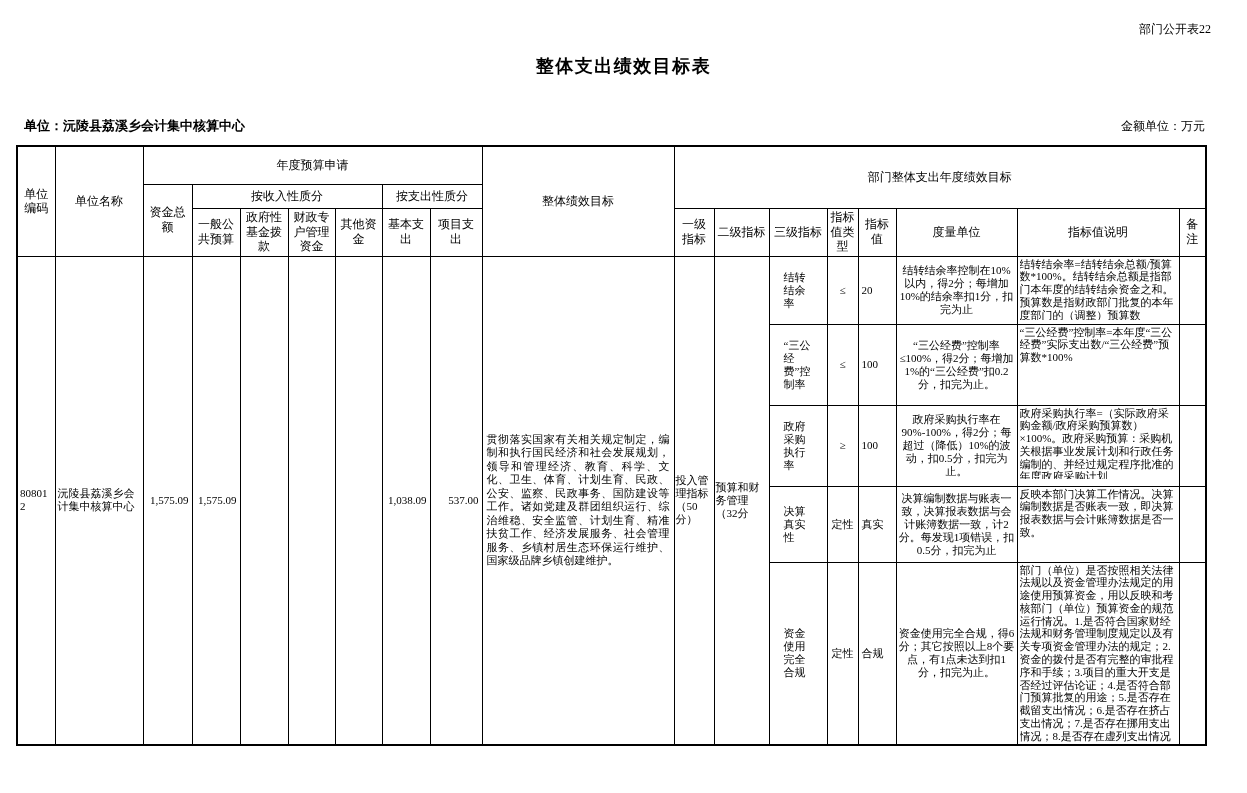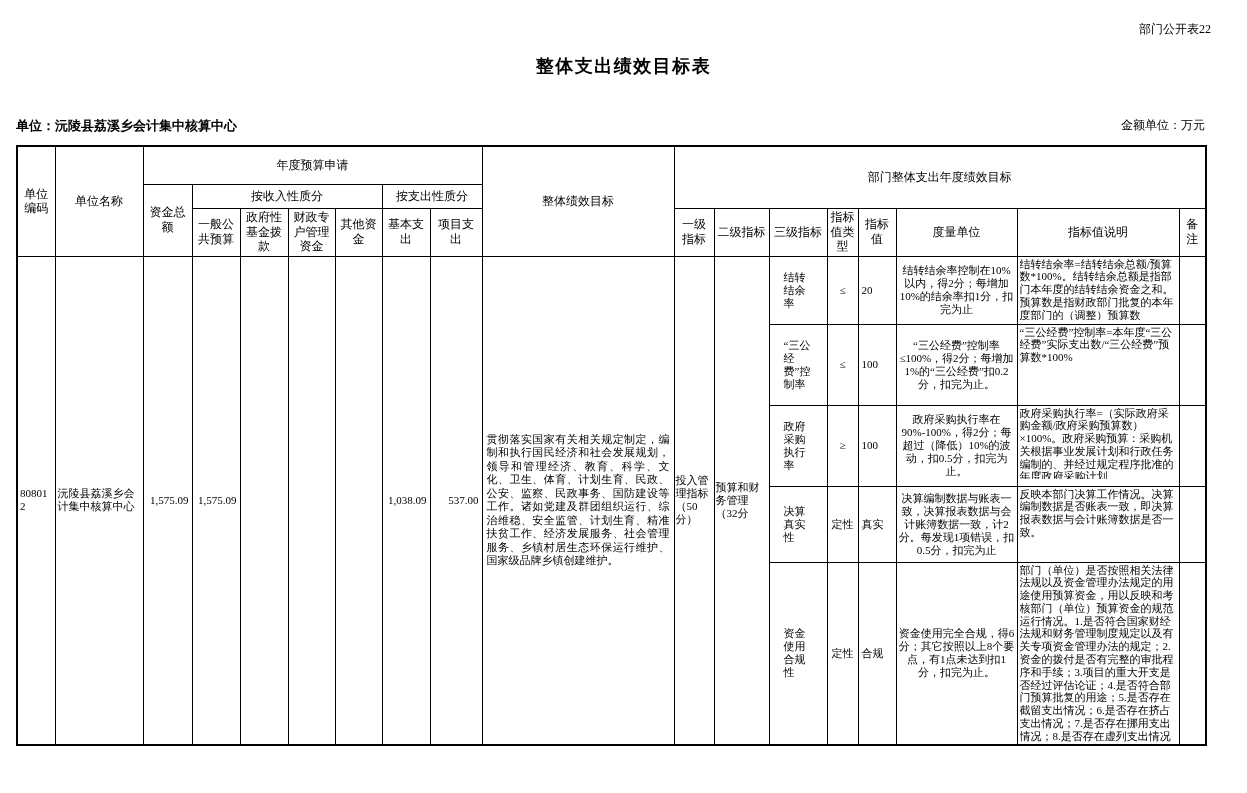--- a/index.html
+++ b/index.html
@@ -3,21 +3,21 @@
 <meta charset="utf-8">
 <style>
   html,body{margin:0;padding:0;background:#fff;}
   body{
     width:1247px;height:793px;overflow:hidden;
     font-family:"Liberation Serif","DejaVu Serif",serif;
     color:#000;
   }
   .corner{padding-top:21px;margin-right:36px;text-align:right;font-size:12px;height:16px;}
   .title{margin-top:17px;text-align:center;font-size:18px;font-weight:bold;letter-spacing:1.5px;}
-  .meta{display:flex;justify-content:space-between;align-items:flex-start;margin:39px 42px 0 16px;}
+  .meta{display:flex;justify-content:space-between;align-items:center;margin:39px 42px 0 24px;}
   .meta .unit{font-size:13px;font-weight:bold;}
   .meta .amount{font-size:12px;}
   table{
     border-collapse:collapse;table-layout:fixed;width:1189px;
     margin:10px 0 0 16px;border:2px solid #000;
   }
   th,td{border:1px solid #000;padding:1px 2px;overflow:hidden;}
   th{font-size:12px;font-weight:normal;text-align:center;vertical-align:middle;line-height:1.22;}
   td{font-size:11px;line-height:13px;vertical-align:middle;}
   tr.hA{height:38px} tr.hB{height:24px} tr.hC{height:48px}
@@ -150,21 +150,21 @@
     <td class="vtype">定性</td>
     <td class="vval">真实</td>
     <td class="measure">决算编制数据与账表一致，决算报表数据与会计账簿数据一致，计2分。每发现1项错误，扣0.5分，扣完为止</td>
     <td class="desc">
           <div class="clip">反映本部门决算工作情况。决算编制数据是否账表一致，即决算报表数据与会计账簿数据是否一致。</div>
         </td>
     <td class="remark"></td>
   </tr>
 
   <tr class="r5">
-    <td class="lvl3">资金使用合规性</td>
+    <td class="lvl3">资金使用完全合规</td>
     <td class="vtype">定性</td>
     <td class="vval">合规</td>
     <td class="measure">资金使用完全合规，得6分；其它按照以上8个要点，有1点未达到扣1分，扣完为止。</td>
     <td class="desc">
           <div class="clip">部门（单位）是否按照相关法律法规以及资金管理办法规定的用途使用预算资金，用以反映和考核部门（单位）预算资金的规范运行情况。1.是否符合国家财经法规和财务管理制度规定以及有关专项资金管理办法的规定；2.资金的拨付是否有完整的审批程序和手续；3.项目的重大开支是否经过评估论证；4.是否符合部门预算批复的用途；5.是否存在截留支出情况；6.是否存在挤占支出情况；7.是否存在挪用支出情况；8.是否存在虚列支出情况</div>
         </td>
     <td class="remark"></td>
   </tr>
 </tbody>
   </table>

